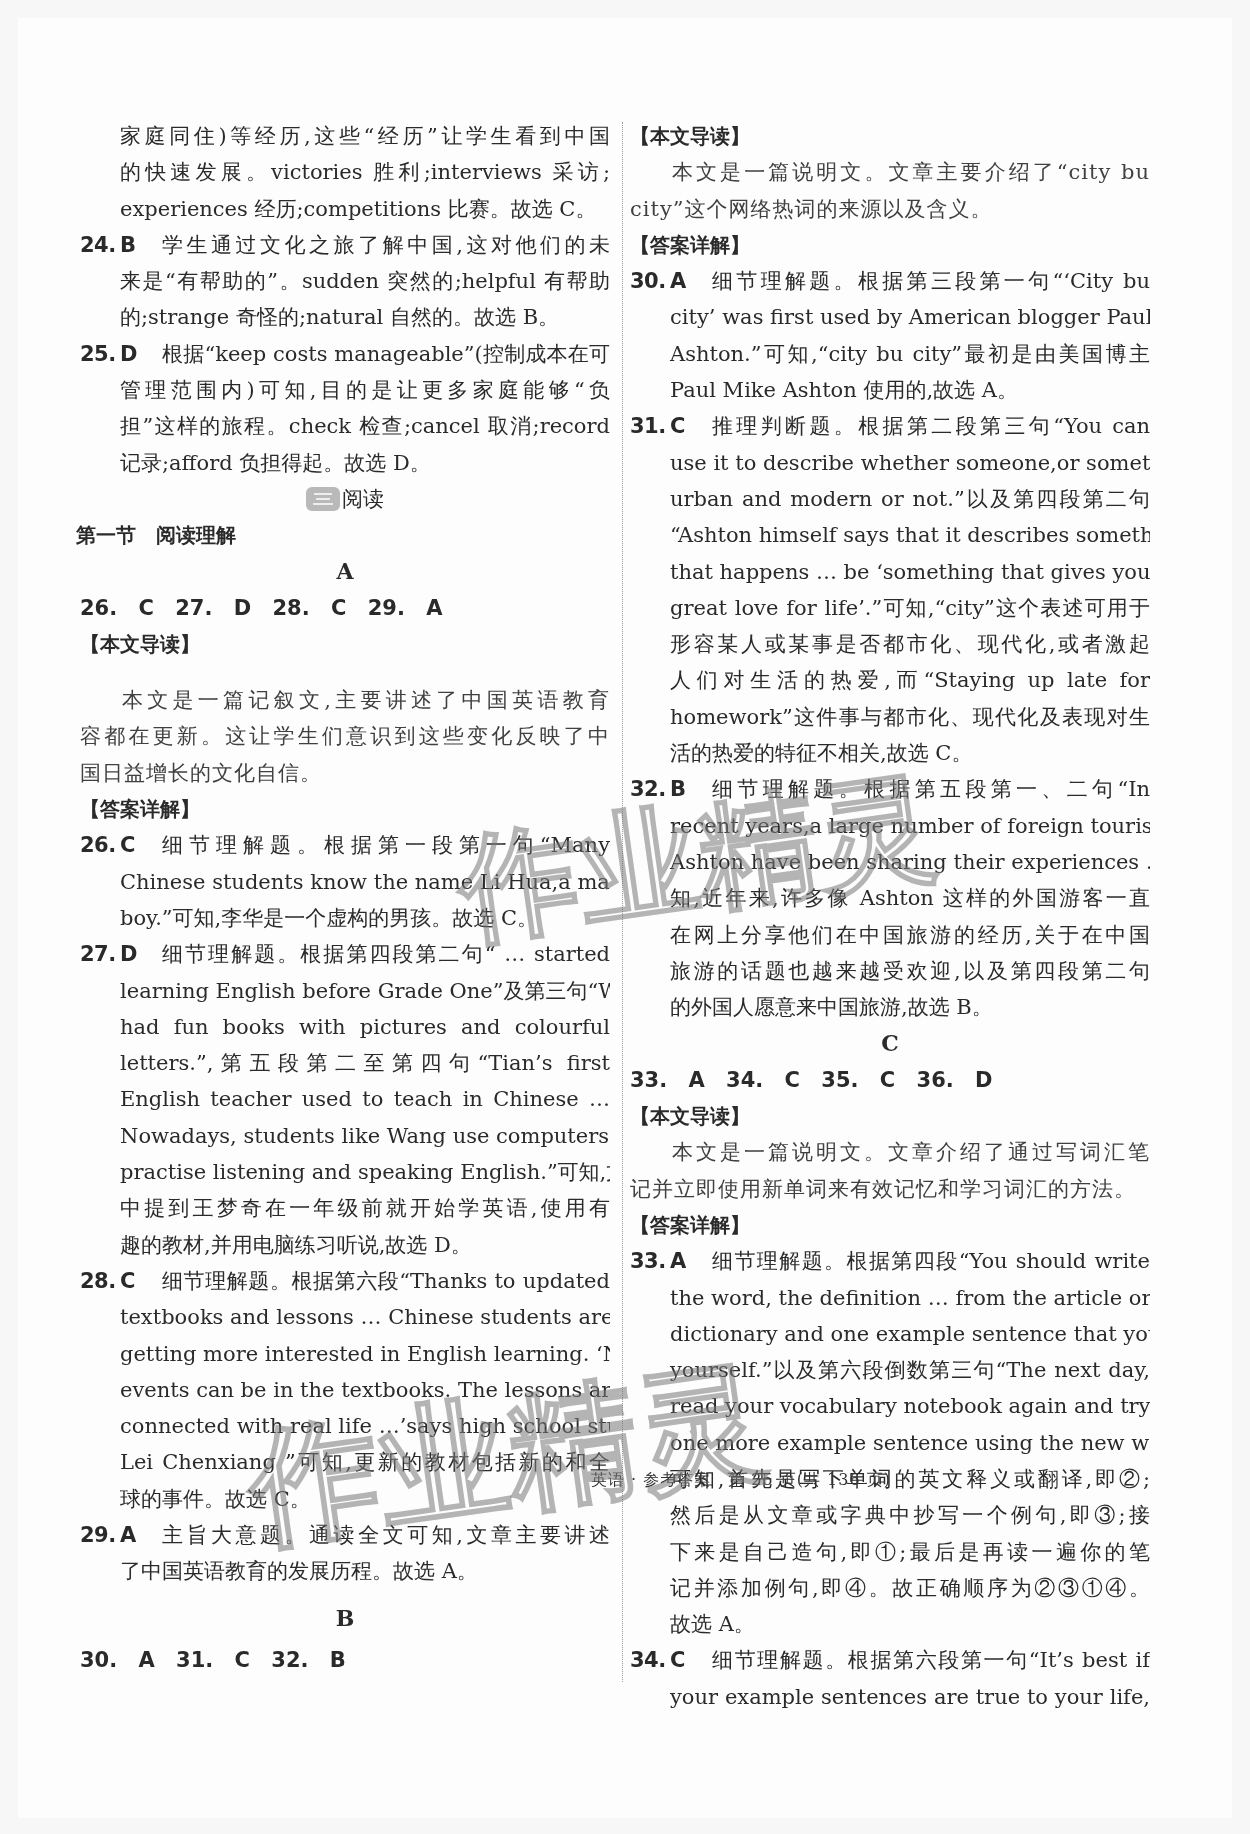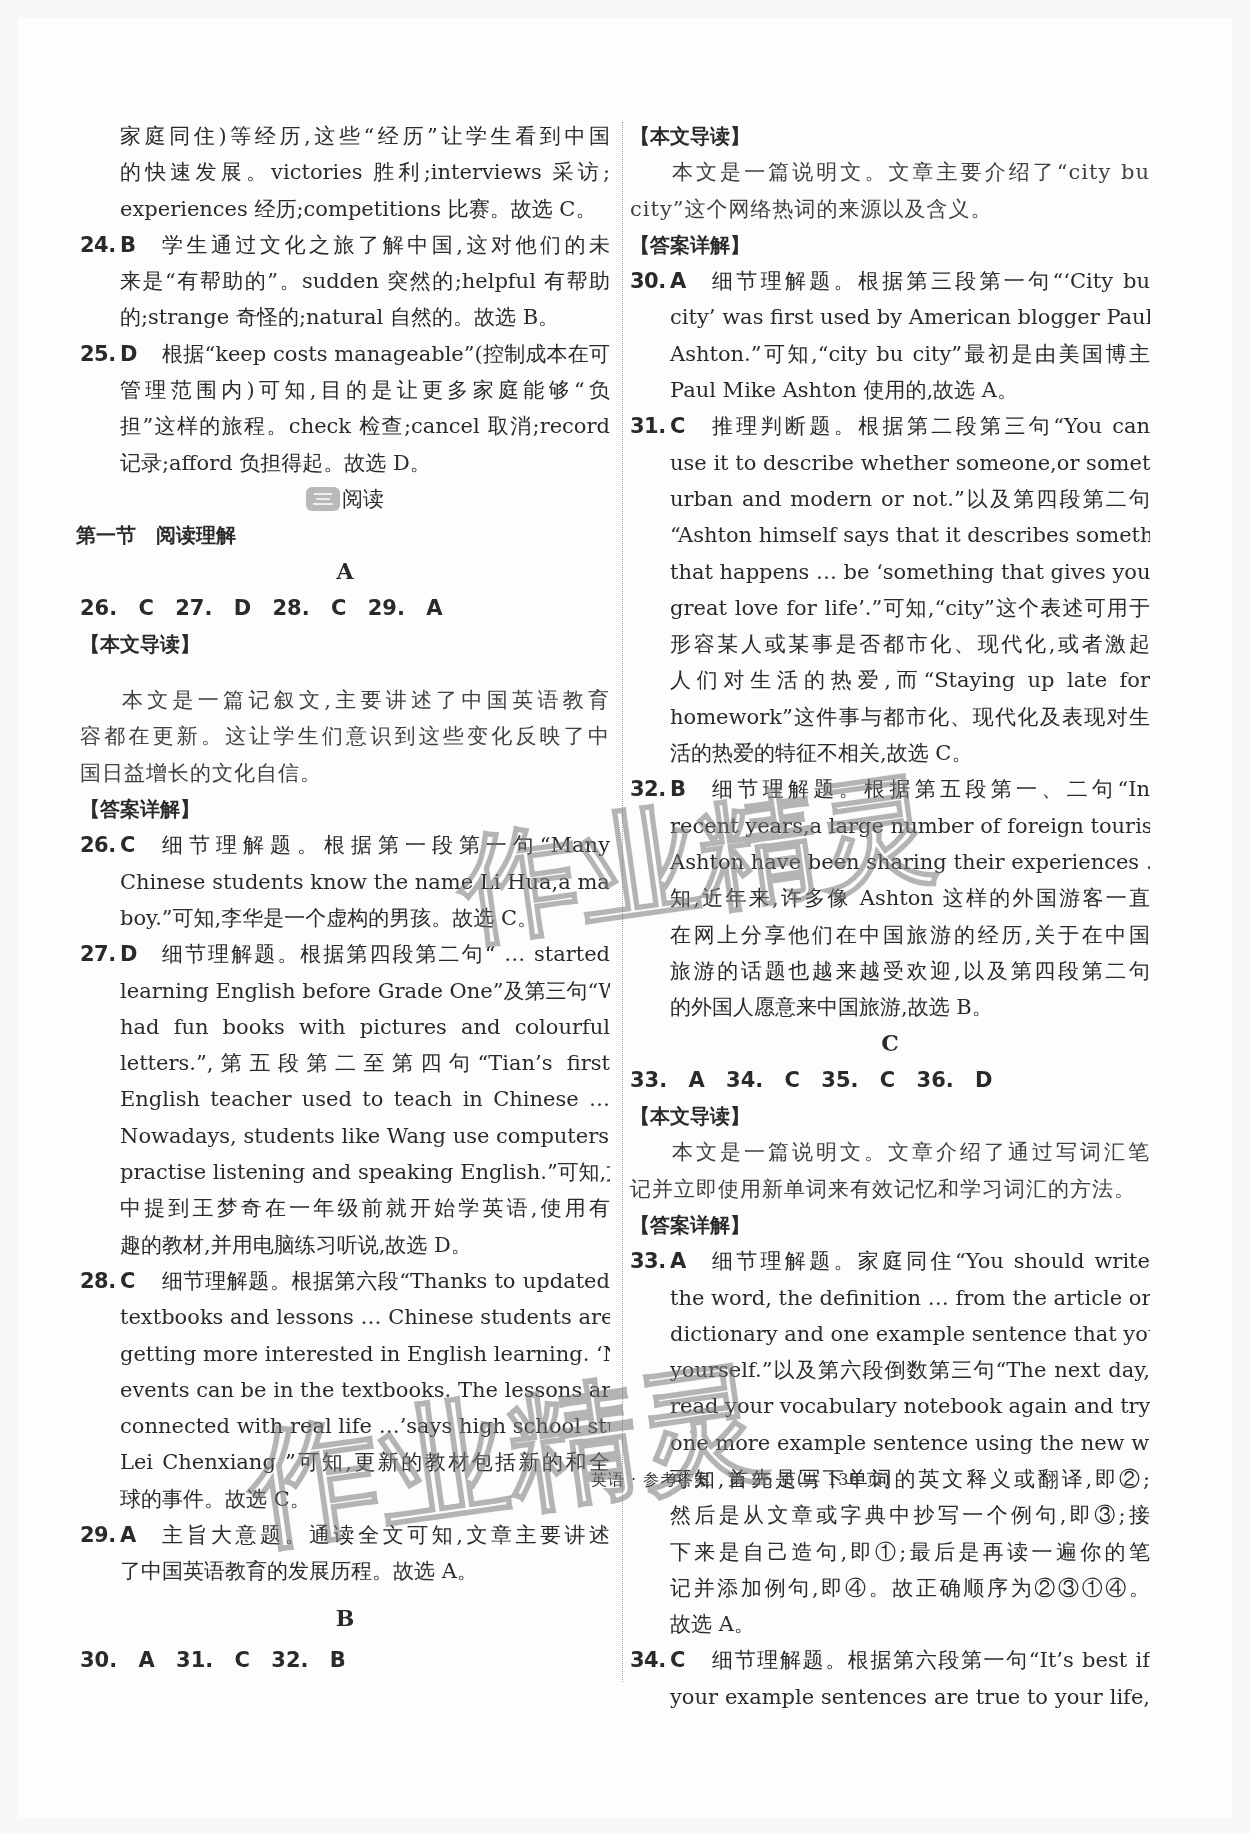--- a/index.html
+++ b/index.html
@@ -184,21 +184,21 @@
     <div class="answers">33. A   34. C   35. C   36. D</div>
     <div class="bracket">【本文导读】</div>
     <div class="line kai" style="padding-left:42px;">本文是一篇说明文。文章介绍了通过写词汇笔</div>
     <div class="line kai last">记并立即使用新单词来有效记忆和学习词汇的方法。</div>
     <div class="bracket">【答案详解】</div>
 
     <div>
       <div class="qline">
           <span class="qnum">33.</span>
           <span class="qans">A</span>
-          <span class="qtext">细节理解题。家庭同住“You should write</span>
+          <span class="qtext">细节理解题。根据第四段“You should write</span>
         </div>
       <div class="line indent">the word, the definition … from the article or</div>
       <div class="line indent">dictionary and one example sentence that you create</div>
       <div class="line indent">yourself.”以及第六段倒数第三句“The next day,</div>
       <div class="line indent">read your vocabulary notebook again and try to add</div>
       <div class="line indent">one more example sentence using the new word.”</div>
       <div class="line indent">可知,首先是写下单词的英文释义或翻译,即②;</div>
       <div class="line indent">然后是从文章或字典中抄写一个例句,即③;接</div>
       <div class="line indent">下来是自己造句,即①;最后是再读一遍你的笔</div>
       <div class="line indent">记并添加例句,即④。故正确顺序为②③①④。</div>

